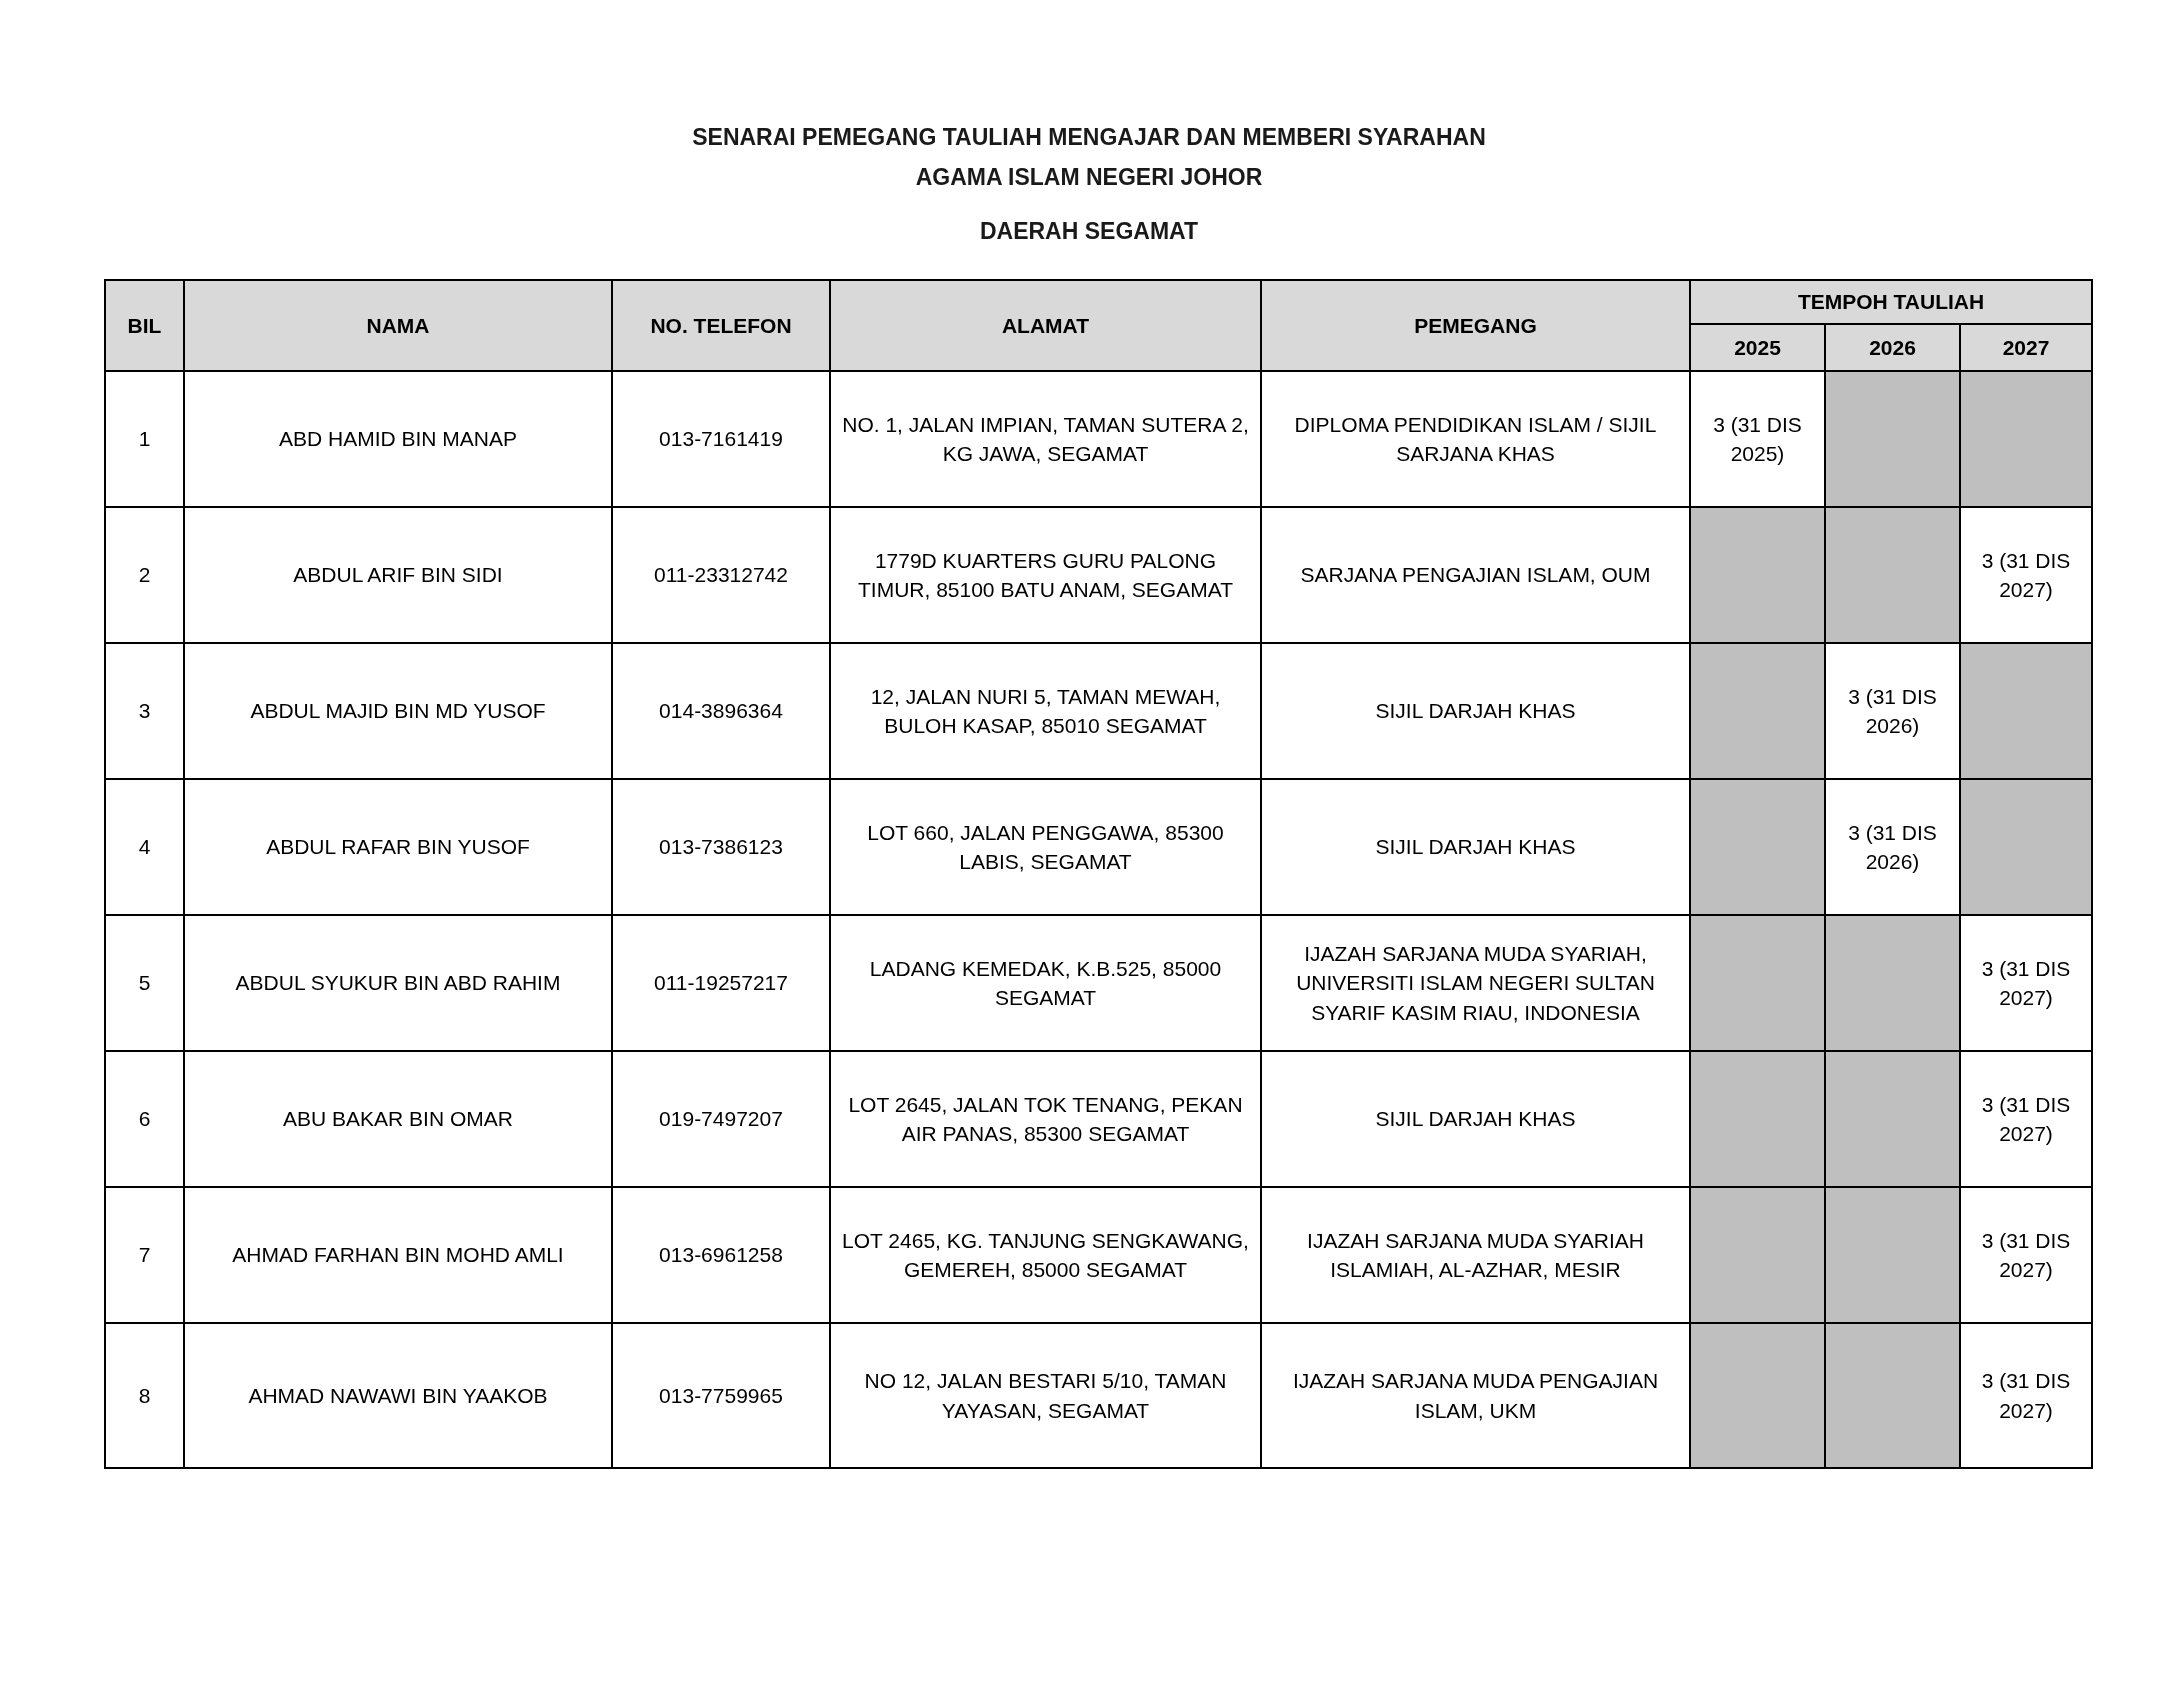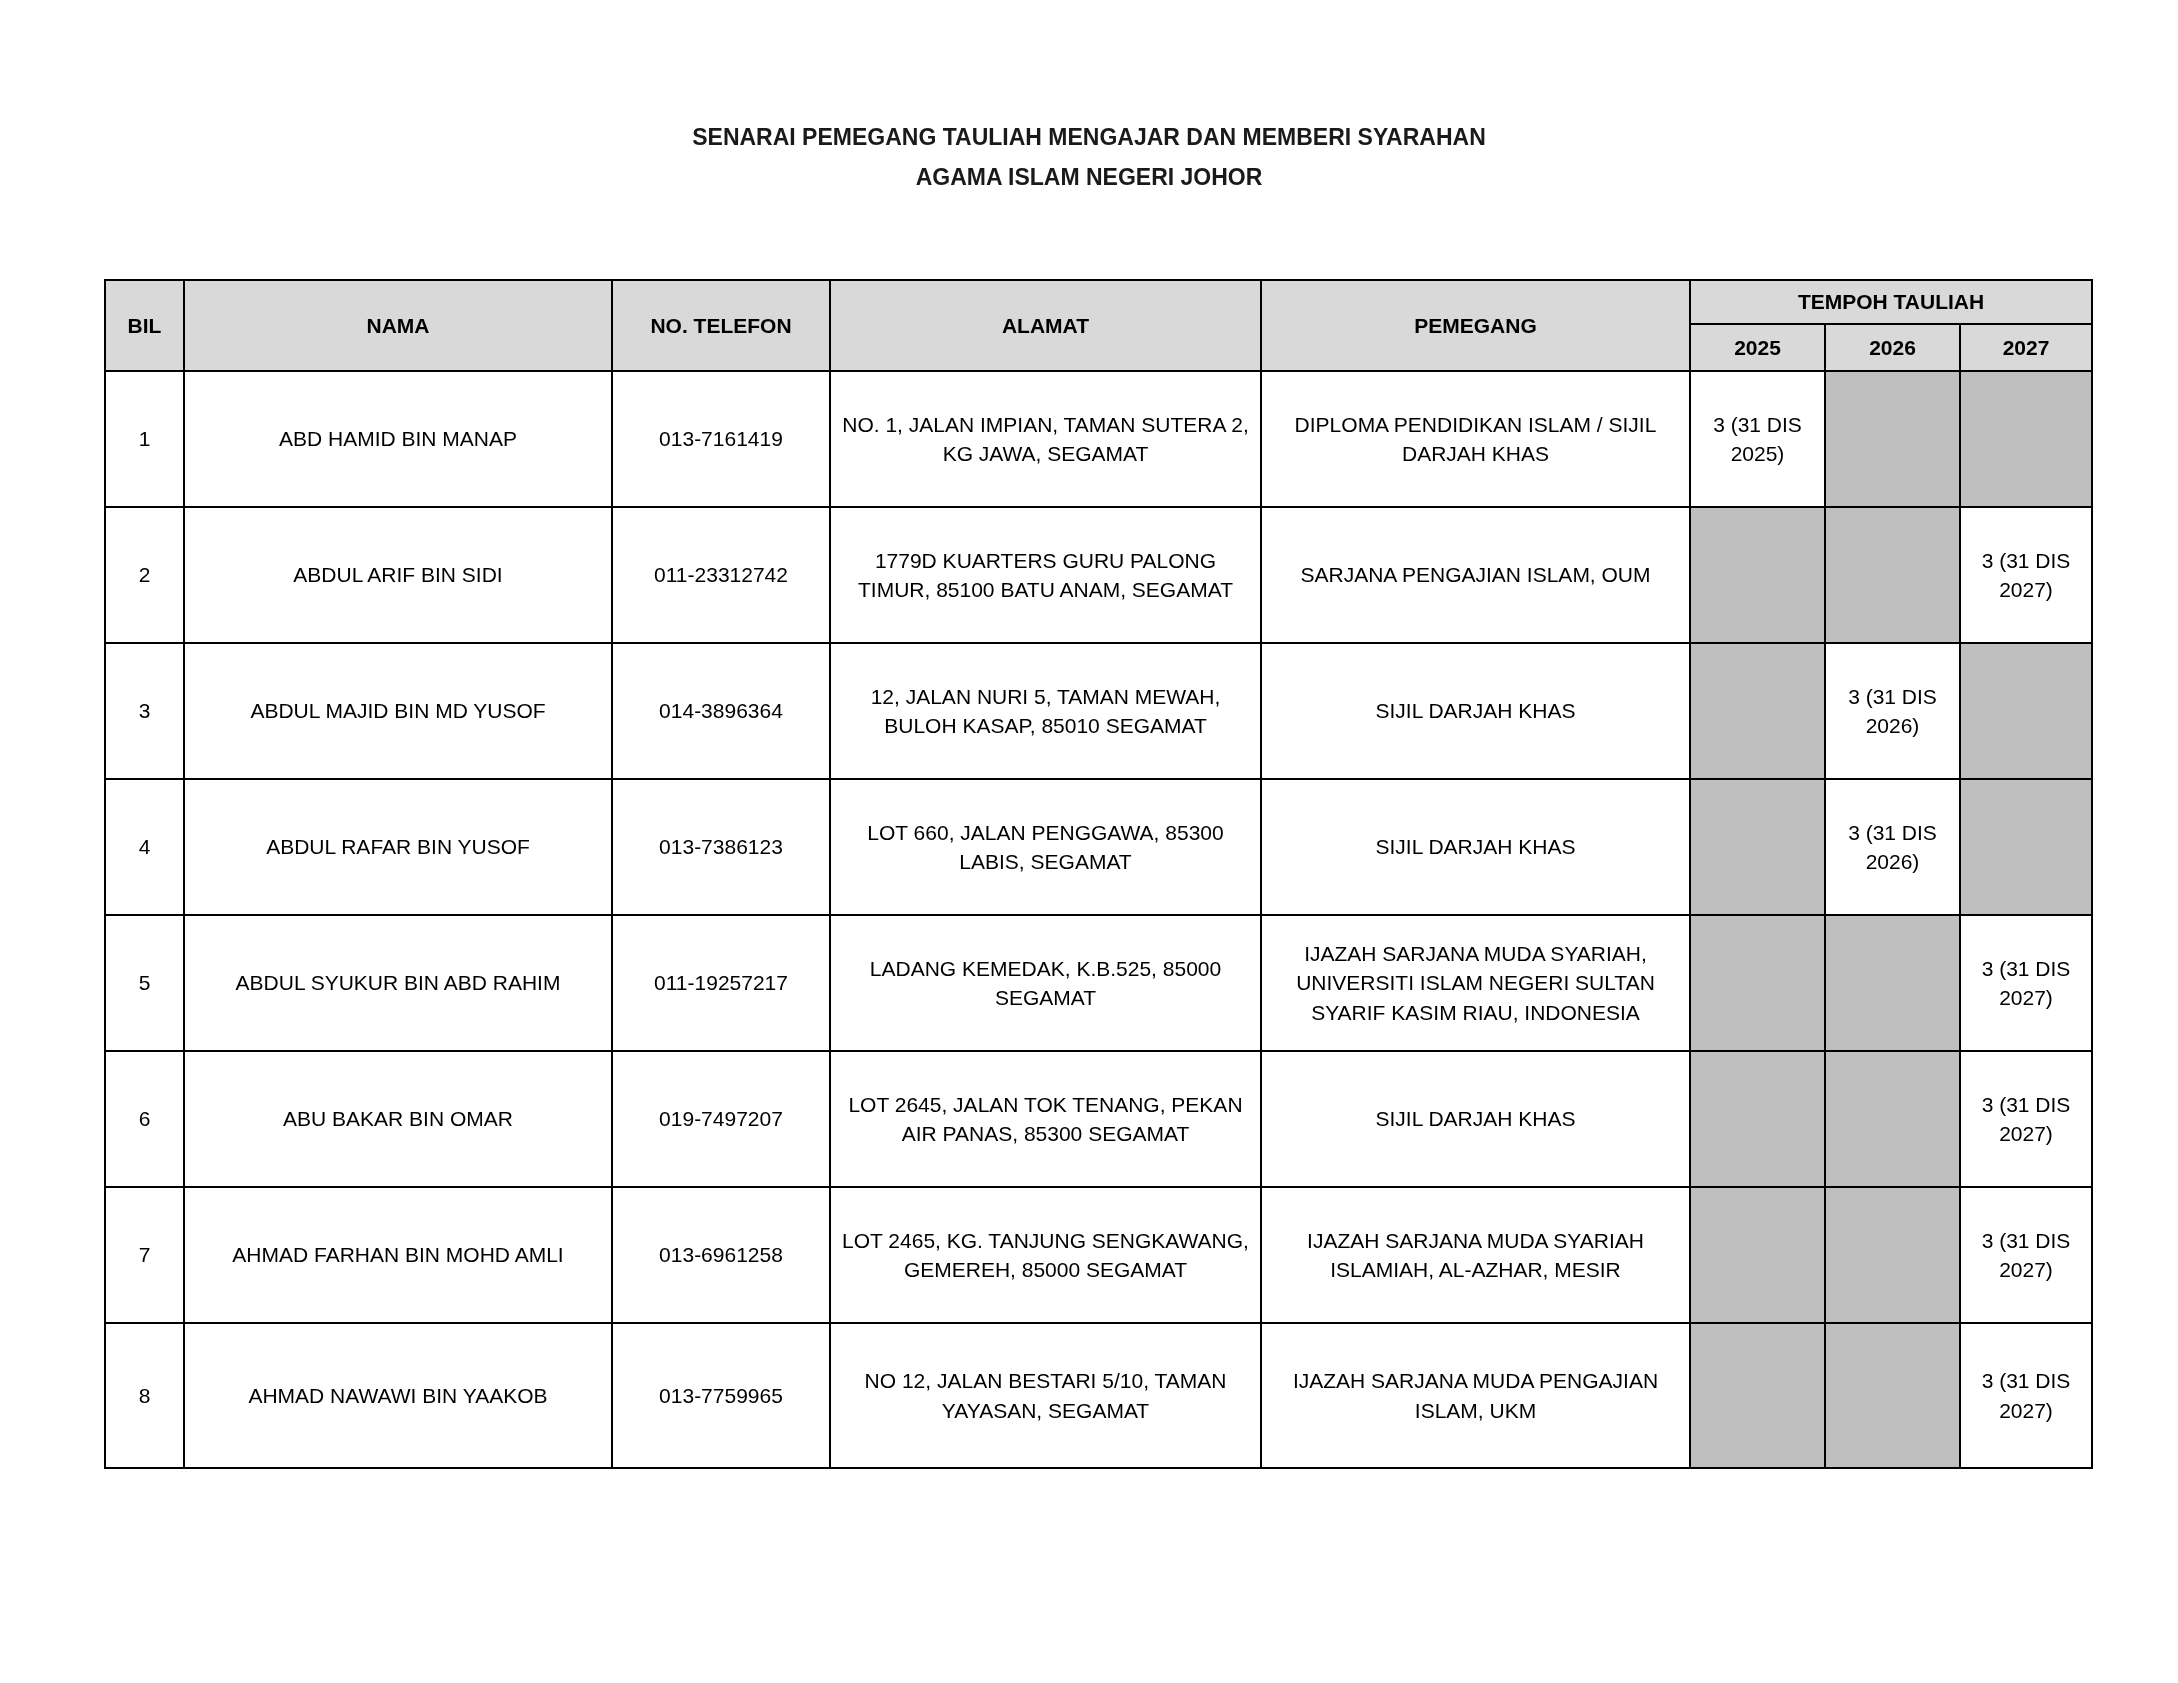--- a/index.html
+++ b/index.html
@@ -66,20 +66,21 @@
   col.c-y27 { width: 132px; }
 </style>
 </head>
 <body>
 
 <div class="page">
 
   <div class="title-block">
     <div>SENARAI PEMEGANG TAULIAH MENGAJAR DAN MEMBERI SYARAHAN</div>
     <div>AGAMA ISLAM NEGERI JOHOR</div>
+    <div class="title-line3">DAERAH SEGAMAT</div>
   </div>
 
   <table class="roster">
     <colgroup>
       <col class="c-bil">
         <col class="c-nama">
         <col class="c-tel">
         <col class="c-alamat">
       <col class="c-kel">
         <col class="c-y25">
@@ -100,21 +101,21 @@
         <th>2026</th>
         <th>2027</th>
       </tr>
     </thead>
     <tbody>
       <tr class="data-row">
         <td>1</td>
         <td>ABD HAMID BIN MANAP</td>
         <td>013-7161419</td>
         <td>NO. 1, JALAN IMPIAN, TAMAN SUTERA 2, KG JAWA, SEGAMAT</td>
-        <td>DIPLOMA PENDIDIKAN ISLAM / SIJIL DARJAH KHAS</td>
+        <td>DIPLOMA PENDIDIKAN ISLAM / SIJIL SARJANA KHAS</td>
         <td>3 (31 DIS 2025)</td>
         <td class="shaded"></td>
         <td class="shaded"></td>
       </tr>
       <tr class="data-row">
         <td>2</td>
         <td>ABDUL ARIF BIN SIDI</td>
         <td>011-23312742</td>
         <td>1779D KUARTERS GURU PALONG TIMUR, 85100 BATU ANAM, SEGAMAT</td>
         <td>SARJANA PENGAJIAN ISLAM, OUM</td>

